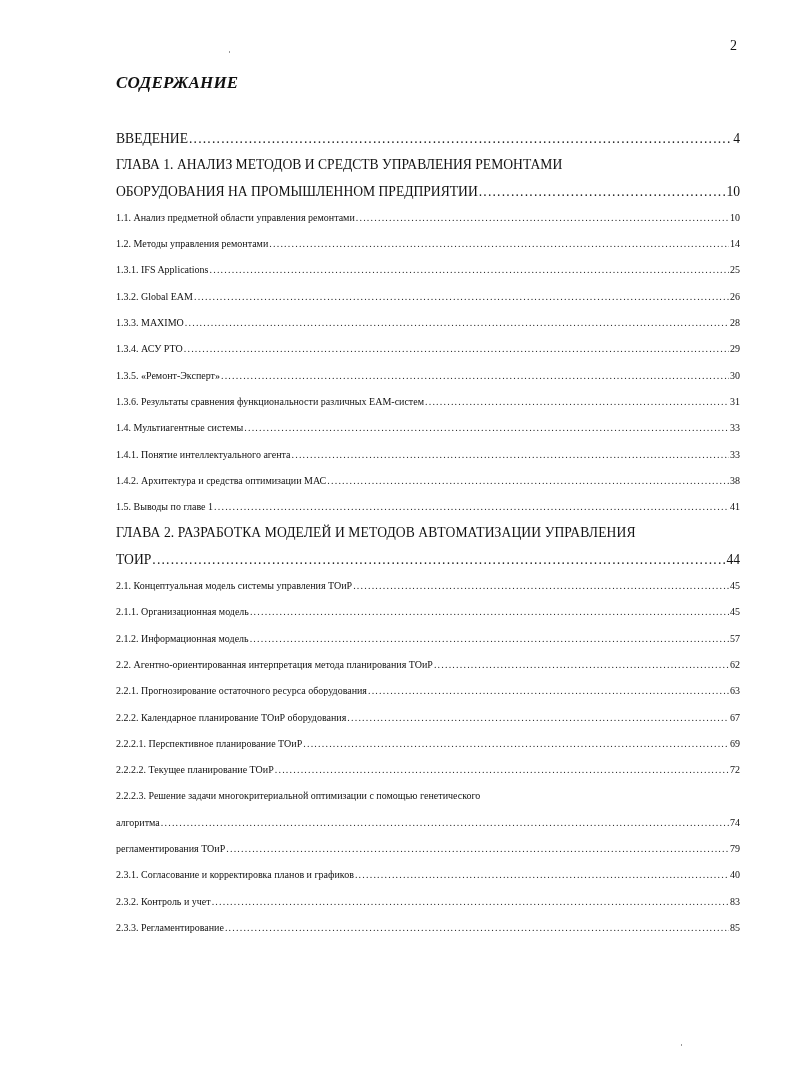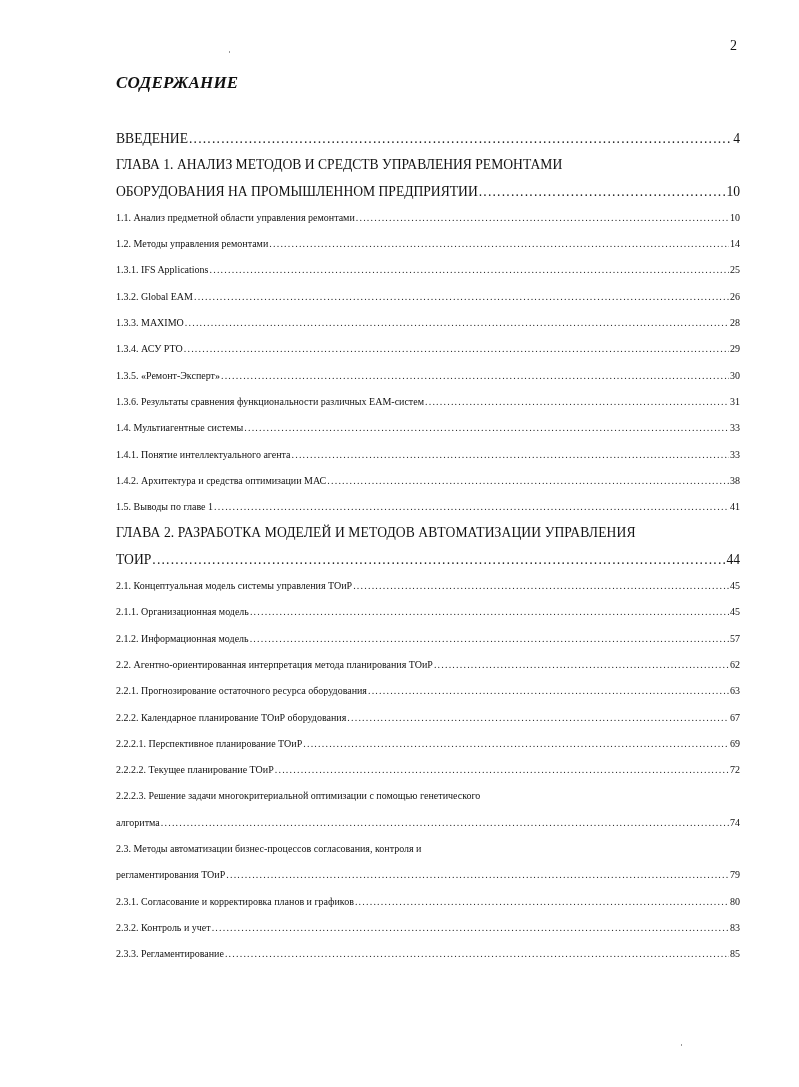--- a/index.html
+++ b/index.html
@@ -174,33 +174,30 @@
 
   <div class="row sub wrap">
     <span class="label">2.2.2.3. Решение задачи многокритериальной оптимизации с помощью генетического</span>
   </div>
   <div class="row sub">
     <span class="label">алгоритма</span>
     <span class="dots"></span>
     <span class="page">74</span>
   </div>
 
-  <div class="row sub wrap">
-    <span class="label">2.3. Методы автоматизации бизнес-процессов согласования, контроля и</span>
-  </div>
   <div class="row sub">
     <span class="label">регламентирования ТОиР</span>
     <span class="dots"></span>
     <span class="page">79</span>
   </div>
 
   <div class="row sub">
     <span class="label">2.3.1. Согласование и корректировка планов и графиков</span>
     <span class="dots"></span>
-    <span class="page">80</span>
+    <span class="page">40</span>
   </div>
   <div class="row sub">
     <span class="label">2.3.2. Контроль и учет</span>
     <span class="dots"></span>
     <span class="page">83</span>
   </div>
   <div class="row sub">
     <span class="label">2.3.3. Регламентирование</span>
     <span class="dots"></span>
     <span class="page">85</span>

